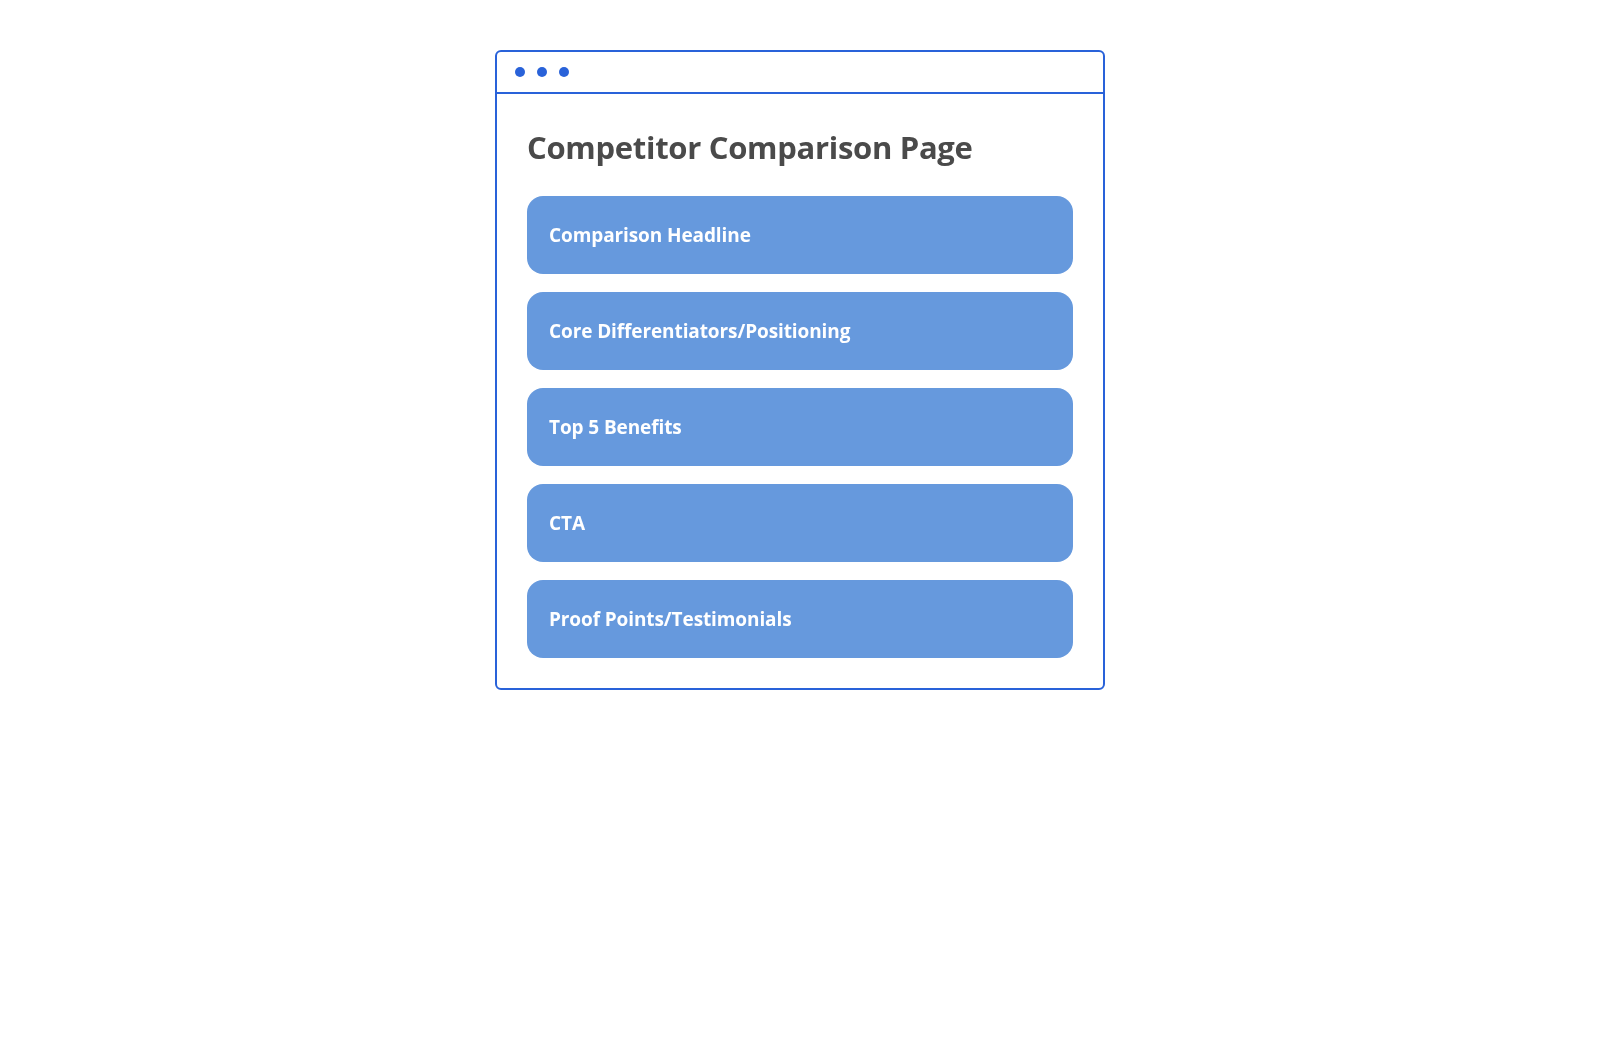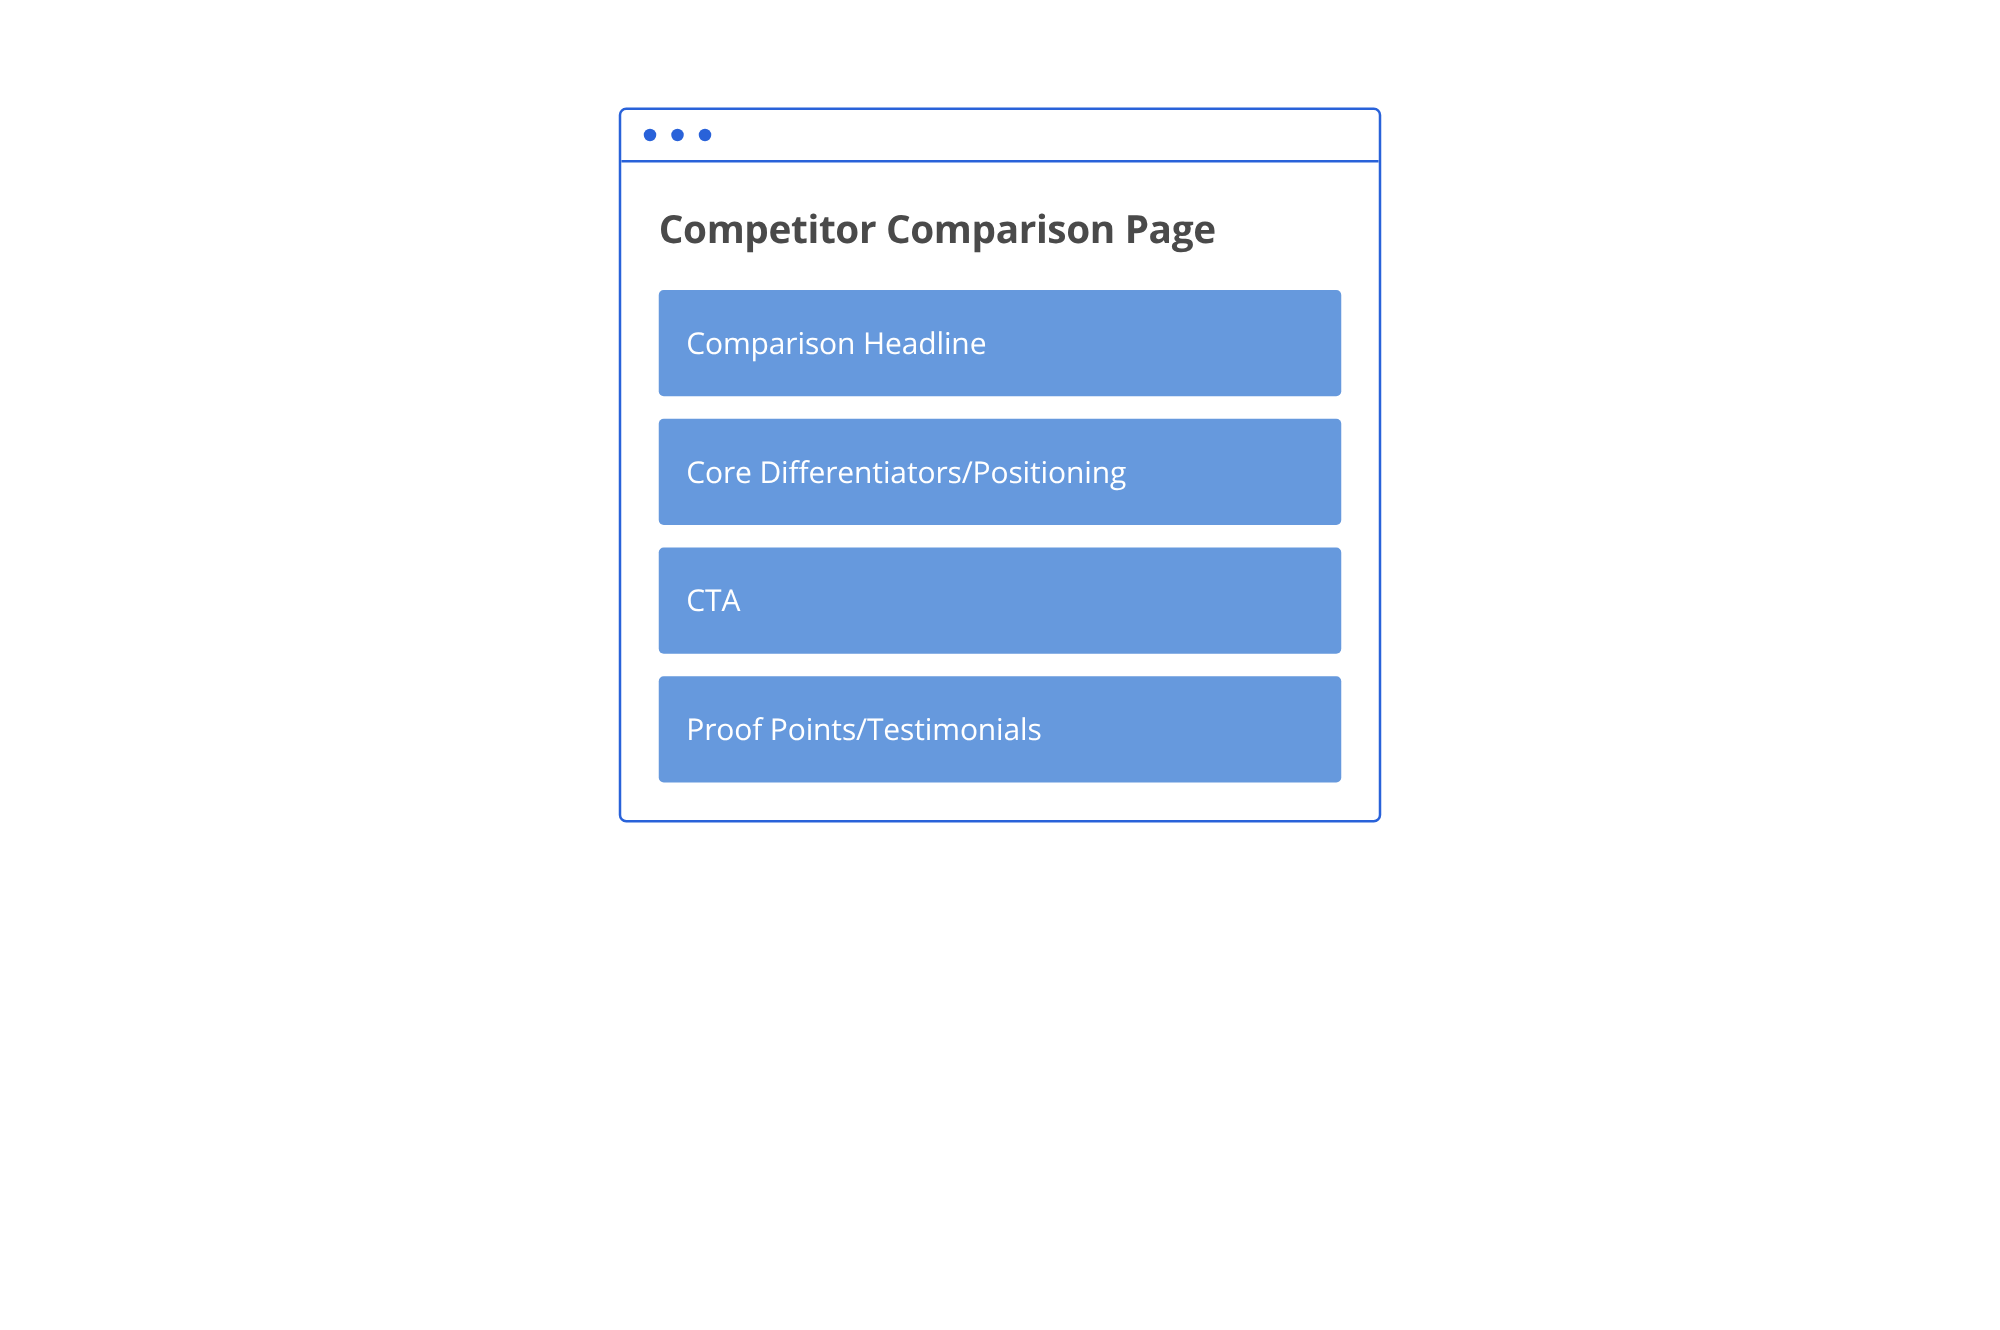--- a/index.html
+++ b/index.html
@@ -18,21 +18,20 @@
       justify-content: center;
       padding-top: 50px;
     }
     
     .browser-window {
       width: 610px;
       border: 2px solid #2962d9;
       border-radius: 6px;
       background: #ffffff;
       overflow: hidden;
-      margin-top: 36px;
     }
     
     .browser-titlebar {
       height: 42px;
       border-bottom: 2px solid #2962d9;
       display: flex;
       align-items: center;
       padding-left: 18px;
       gap: 12px;
     }
@@ -57,39 +56,40 @@
     }
     
     .section-list {
       display: flex;
       flex-direction: column;
       gap: 18px;
     }
     
     .section-block {
       background: #6699dd;
-      border-radius: 4px;
+      border-radius: 16px;
       padding: 26px 22px;
       color: #ffffff;
-      font-size: 24px;
-      font-weight: 400;
+      font-size: 19px;
+      font-weight: 700;
       letter-spacing: -0.1px;
     }
   </style>
 </head>
 <body>
 
 <div class="browser-window">
   <div class="browser-titlebar">
     <span class="traffic-dot"></span>
     <span class="traffic-dot"></span>
     <span class="traffic-dot"></span>
   </div>
   <div class="browser-content">
     <h1 class="page-title">Competitor Comparison Page</h1>
     <div class="section-list">
       <div class="section-block">Comparison Headline</div>
       <div class="section-block">Core Differentiators/Positioning</div>
+      <div class="section-block">Top 5 Benefits</div>
       <div class="section-block">CTA</div>
       <div class="section-block">Proof Points/Testimonials</div>
     </div>
   </div>
 </div>
 
 </body></html>

